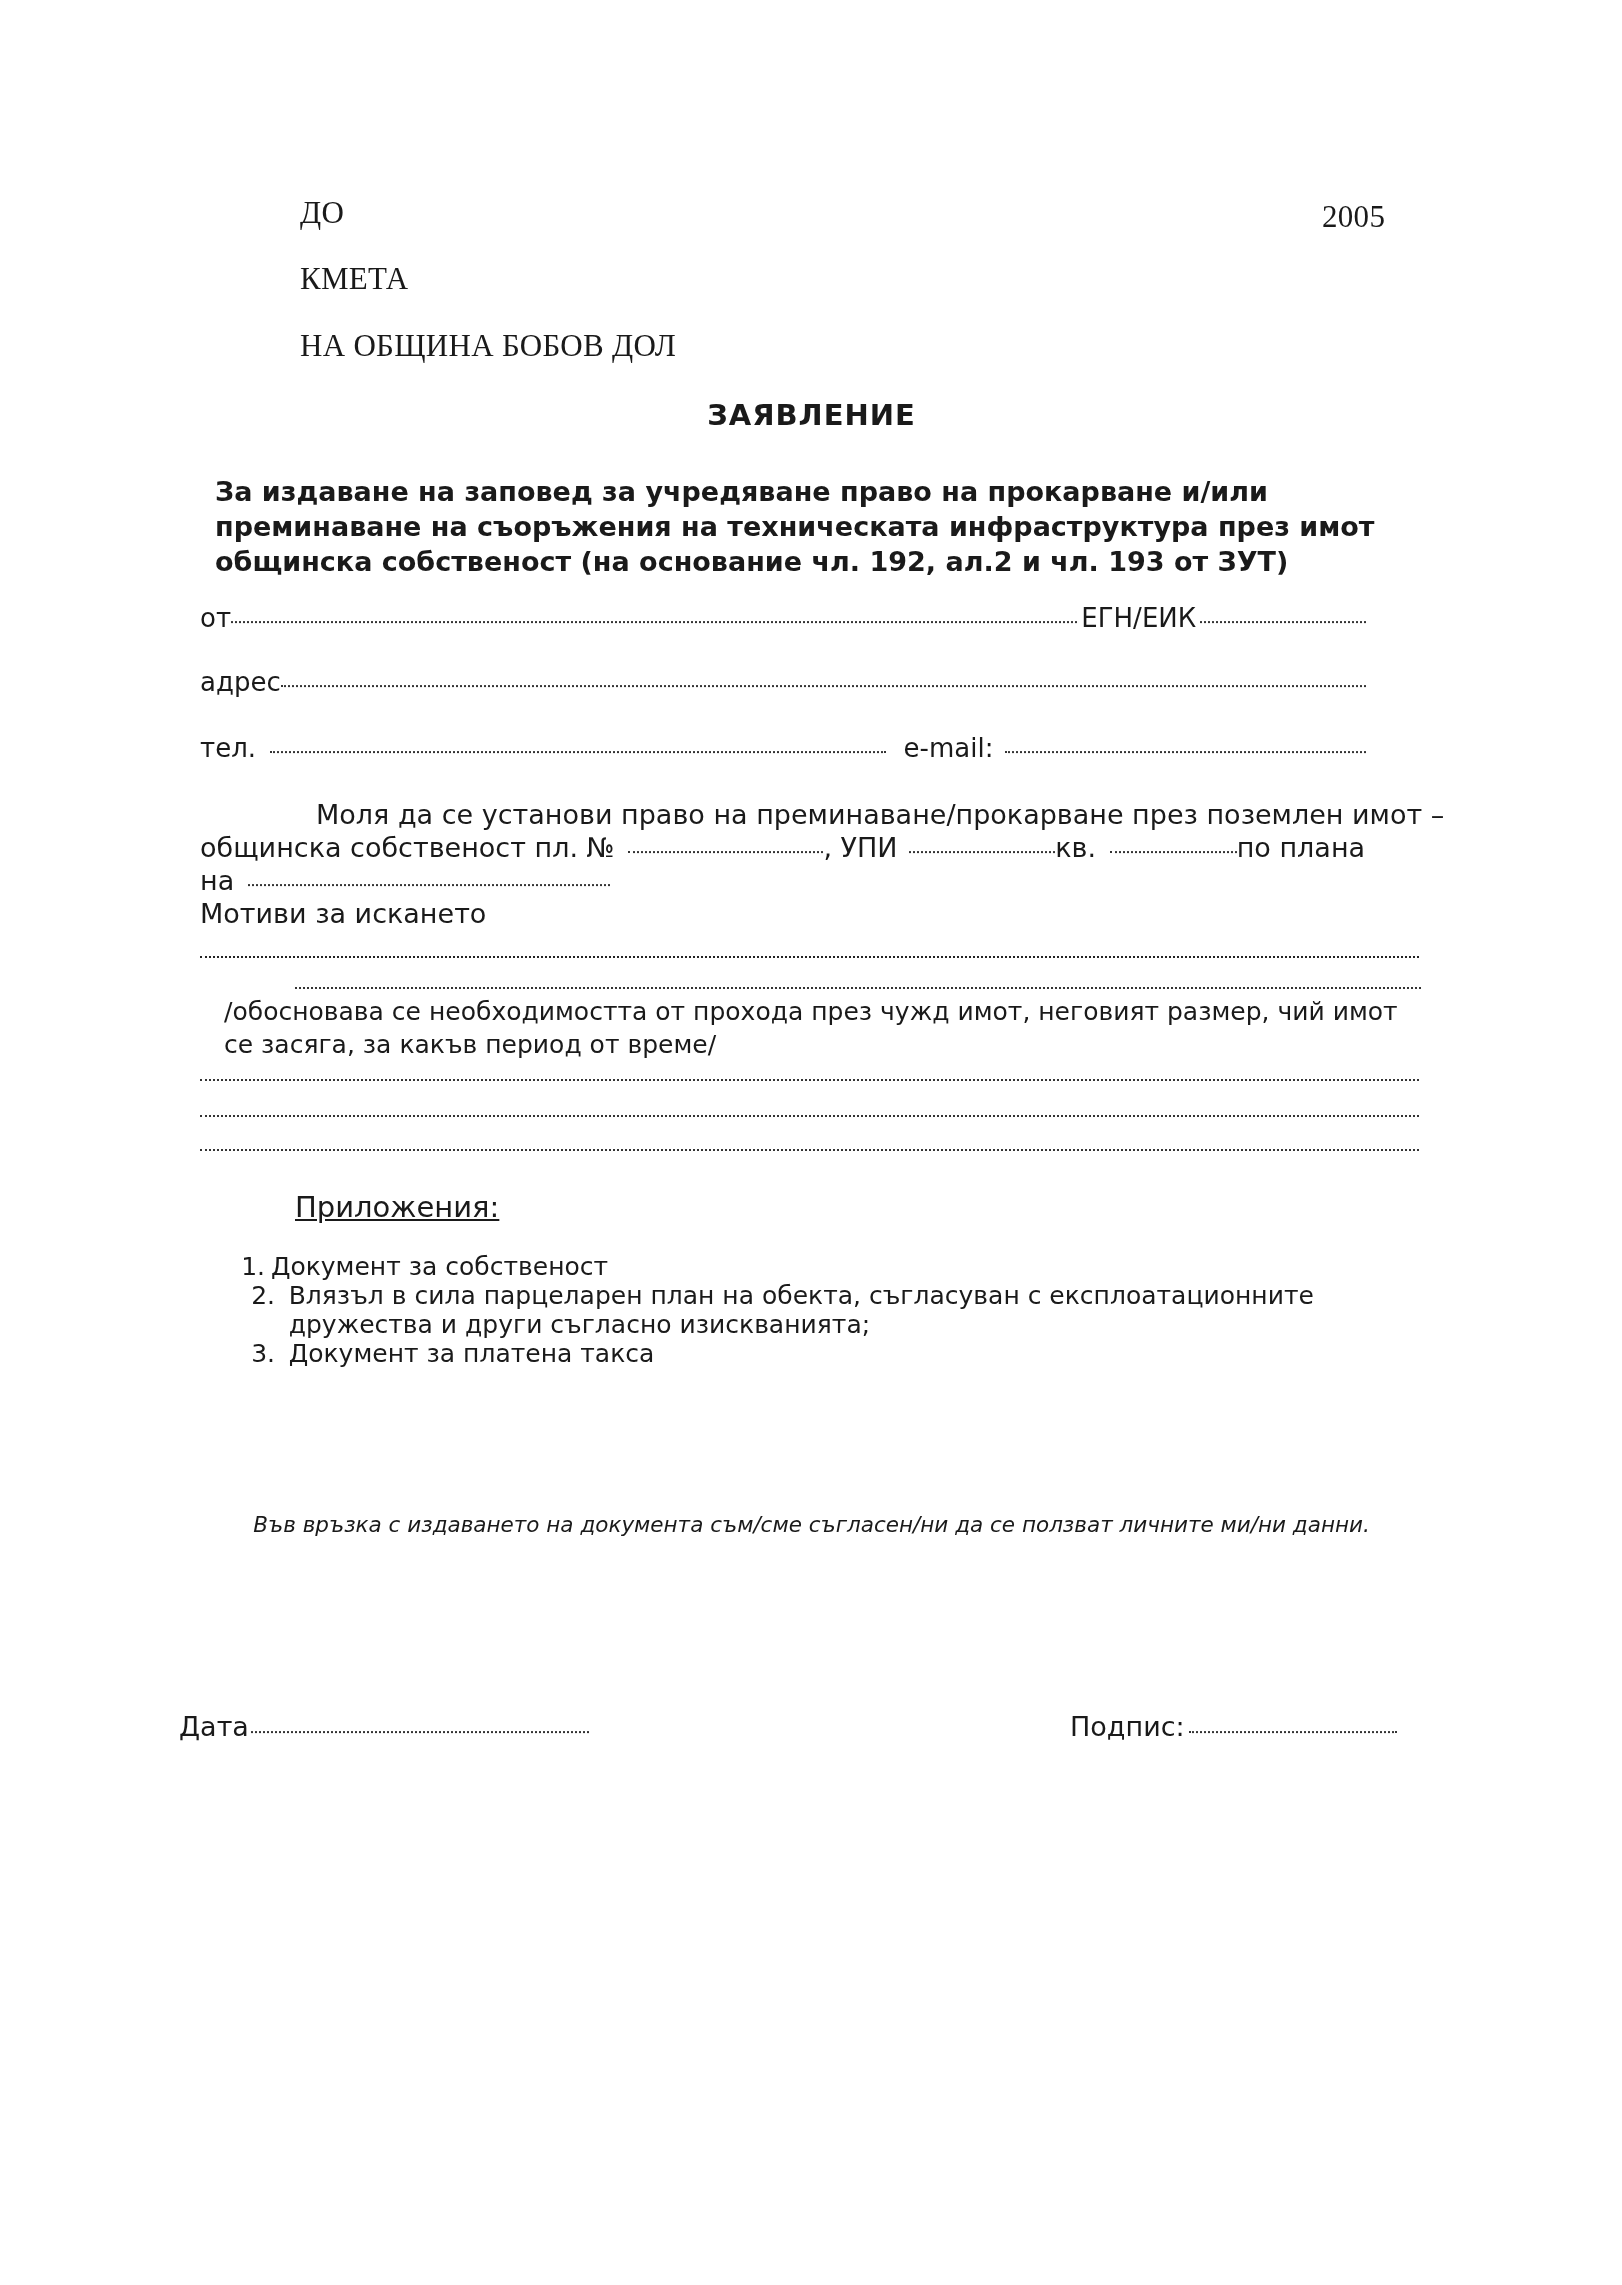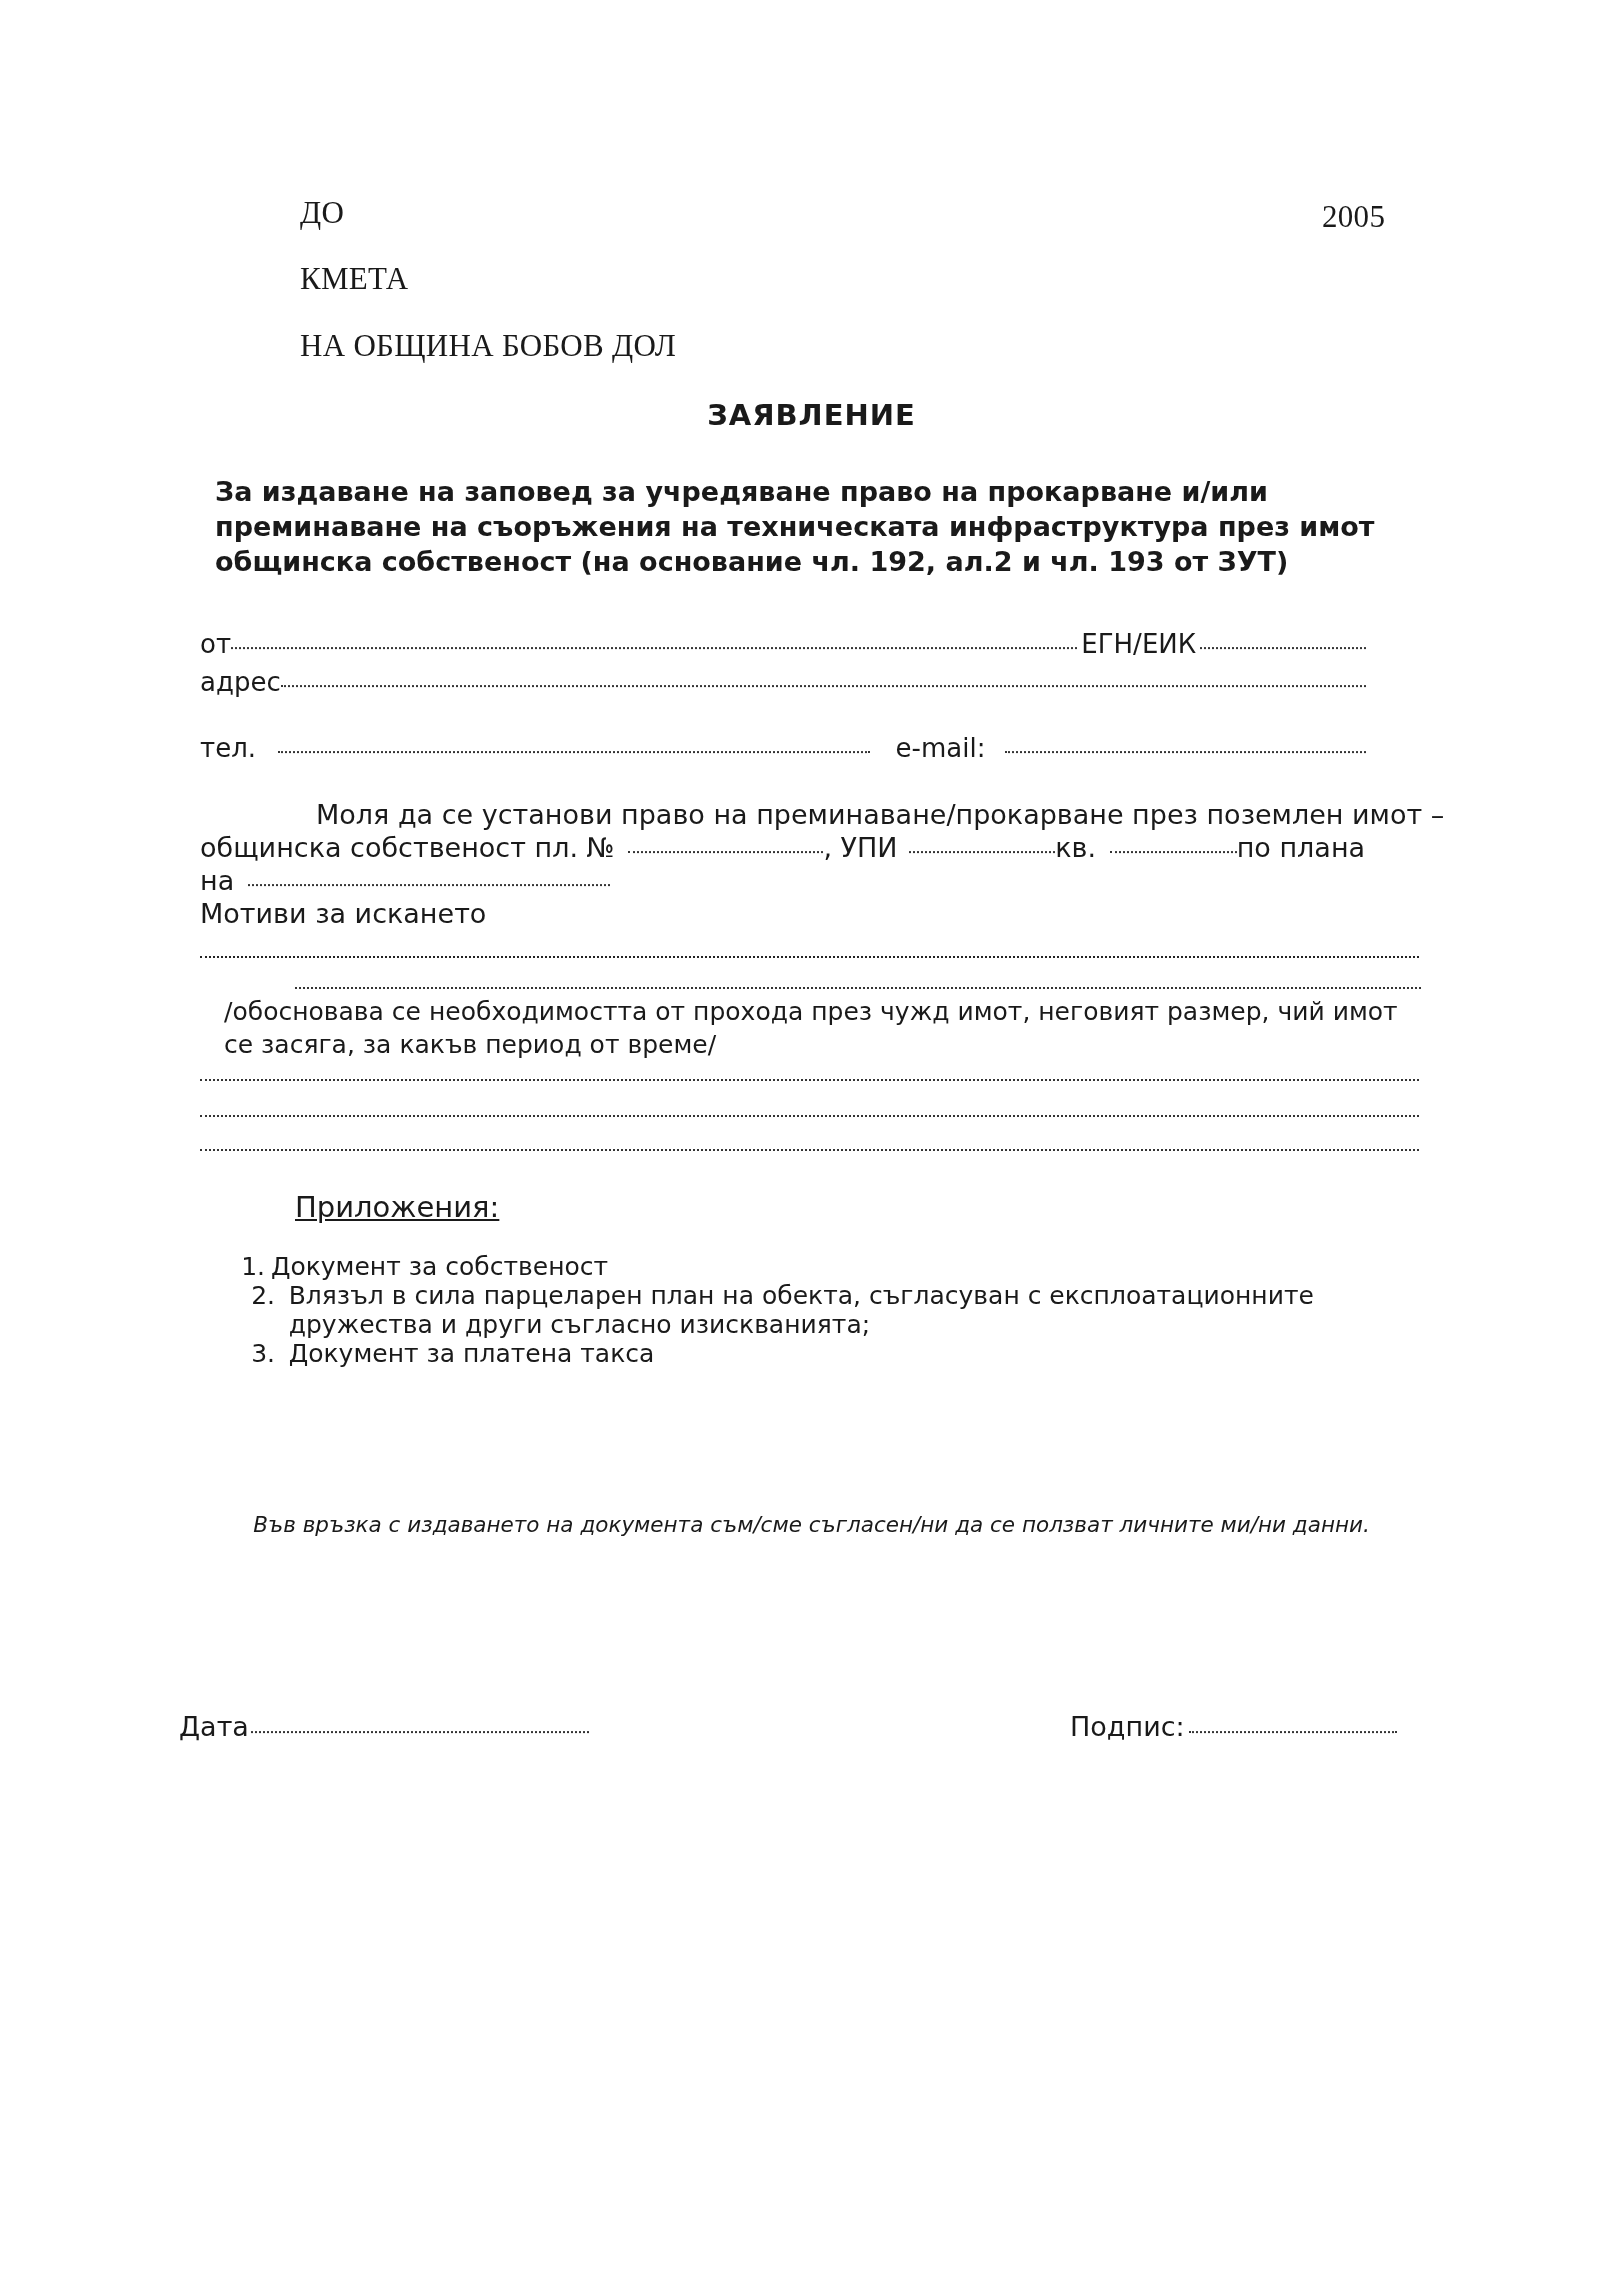--- a/index.html
+++ b/index.html
@@ -70,33 +70,33 @@
 <body>
 
 <div class="abs addr" style="left:300px; top:195px;">ДО</div>
 <div class="abs addr" style="left:1322px; top:199px;">2005</div>
 <div class="abs addr" style="left:300px; top:261px;">КМЕТА</div>
 <div class="abs addr" style="left:300px; top:328px;">НА ОБЩИНА БОБОВ ДОЛ</div>
 
 <div class="abs title">ЗАЯВЛЕНИЕ</div>
 <div class="abs subtitle">За издаване на заповед за учредяване право на прокарване и/или преминаване  на съоръжения на техническата инфраструктура през имот общинска собственост (на основание чл. 192, ал.2 и чл. 193 от ЗУТ)</div>
 
-<div class="abs field-row" style="top:603px;margin-top:26px;">
+<div class="abs field-row" style="top:603px;">
   <span>от</span>
   <span class="dots" style="margin-left:0;"></span>
   <span>ЕГН/ЕИК</span>
   <span class="dots" style="flex:0 0 166px;"></span>
 </div>
 
 <div class="abs field-row" style="top:667px;">
   <span>адрес</span>
   <span class="dots" style="margin-left:0;"></span>
 </div>
 
-<div class="abs field-row" style="top:733px;gap:8px;">
+<div class="abs field-row" style="top:733px;">
   <span>тел.</span>
   <span class="dots" style="margin-left:13.7px; margin-right:17.6px;"></span>
   <span>e-mail:</span>
   <span class="dots" style="flex:0 0 361px; margin-left:11.7px;"></span>
 </div>
 
 <div class="abs body-text" style="left:293px; top:798px;margin-left:23px;">Моля да се установи право на преминаване/прокарване през  поземлен имот –</div>
 
 <div class="abs body-text" style="left:200px; top:831px; display:flex; align-items:baseline; width:1200px;">
   <span>общинска собственост пл. №</span>

